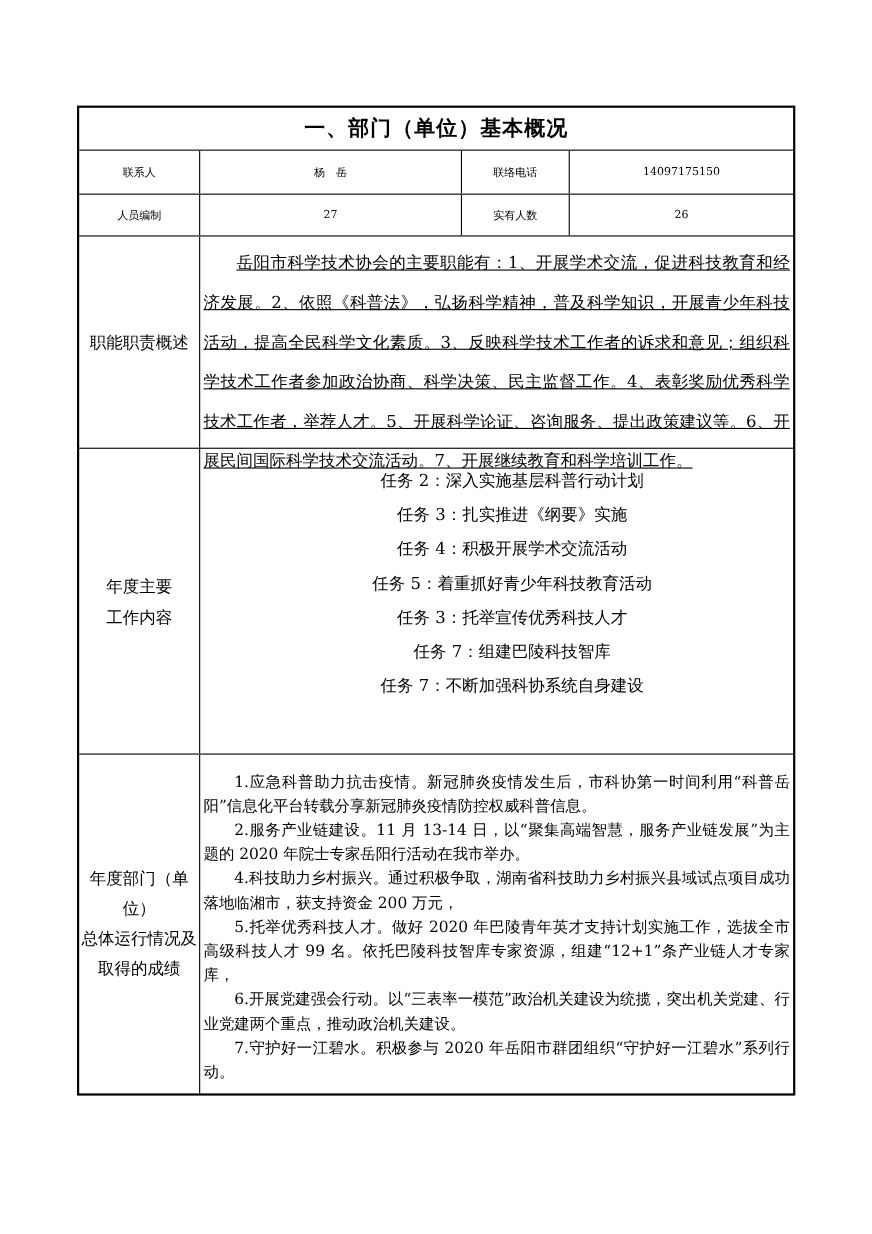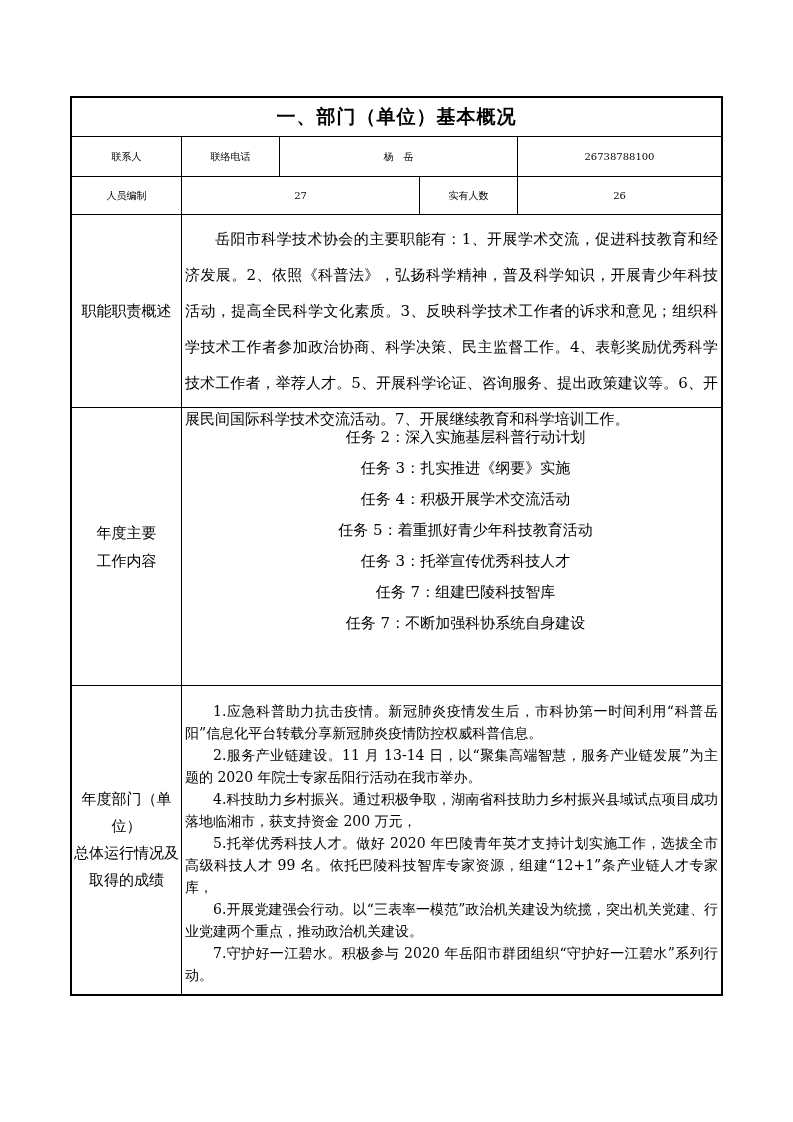--- a/index.html
+++ b/index.html
@@ -53,20 +53,21 @@
   .c-value1 { width: 238px; }
   .c-label2 { width: 98px; }
   .c-value2 { flex: 1; }
 
   .duties-row { height: 193px; font-size: 15px; }
   .duties-label { width: 110px; }
   .duties-content {
     flex: 1;
     display: block;
     padding: 6px 3px 0 3px;
+    text-decoration: underline;
   }
   .duties-content p {
     text-indent: 2em;
     line-height: 36px;
     text-align: justify;
   }
 
   .tasks-row { height: 278px; font-size: 15px; }
   .tasks-label { width: 110px; white-space: pre-line; line-height: 28px; }
   .tasks-content {
@@ -95,23 +96,23 @@
 
 <div class="sheet">
   <div class="doc-table">
 
     <div class="row header-row">
       <span>一、部门（单位）基本概况</span>
     </div>
 
     <div class="row info-row info-row-1">
       <div class="cell c-label1">联系人</div>
+      <div class="cell c-value1">杨　岳</div>
       <div class="cell c-label2">联络电话</div>
-      <div class="cell c-value1">杨　岳</div>
-      <div class="cell c-value2">26738788100</div>
+      <div class="cell c-value2">14097175150</div>
     </div>
 
     <div class="row info-row info-row-2">
       <div class="cell c-label1">人员编制</div>
       <div class="cell c-value1">27</div>
       <div class="cell c-label2">实有人数</div>
       <div class="cell c-value2">26</div>
     </div>
 
     <div class="row duties-row">

